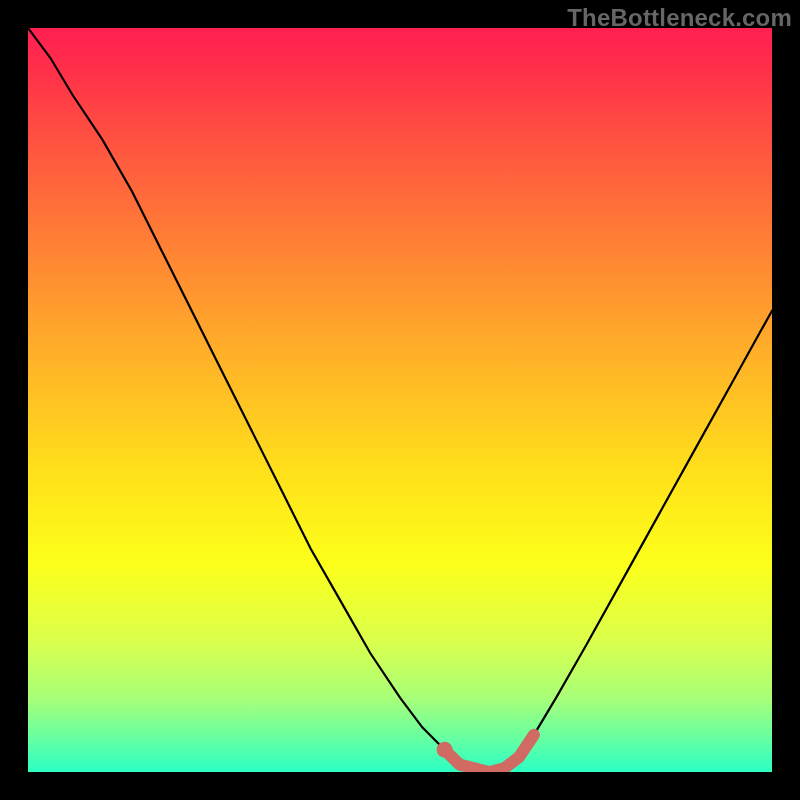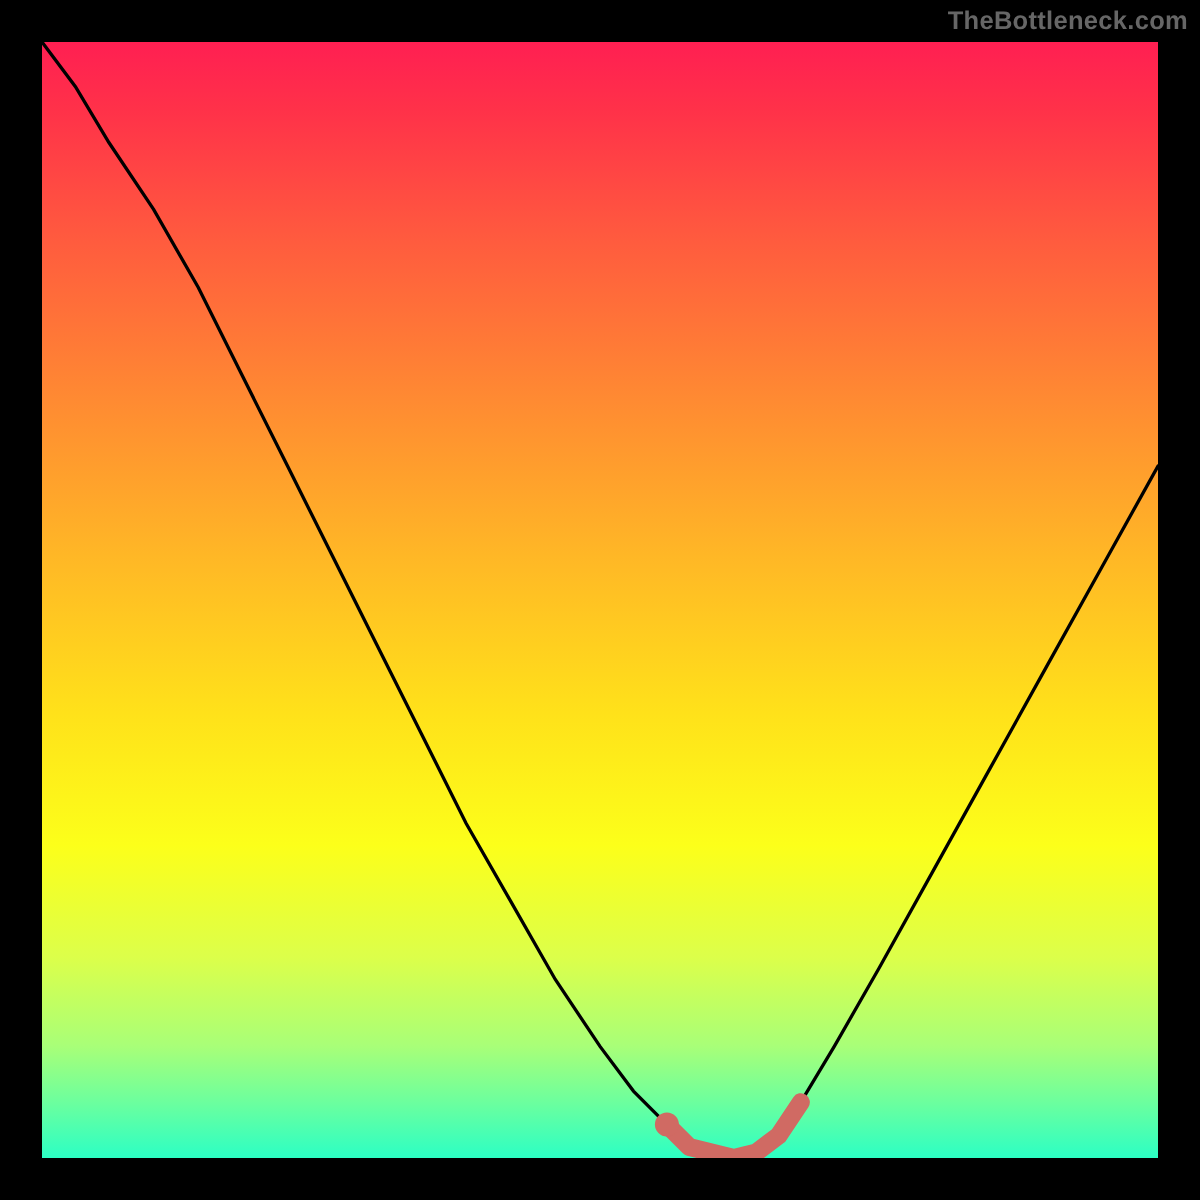--- a/index.html
+++ b/index.html
@@ -15,21 +15,21 @@
     position: relative;
     width: 800px;
     height: 800px;
     background: #000;
   }
   .watermark {
     position: absolute;
     top: 4px;
     right: 8px;
     color: #666;
-    font-size: 17px;
+    font-size: 24px;
     font-weight: bold;
     letter-spacing: 0.2px;
     z-index: 20;
   }
   .plot-area {
     position: absolute;
     left: 28px;
     top: 28px;
     width: 744px;
     height: 744px;

